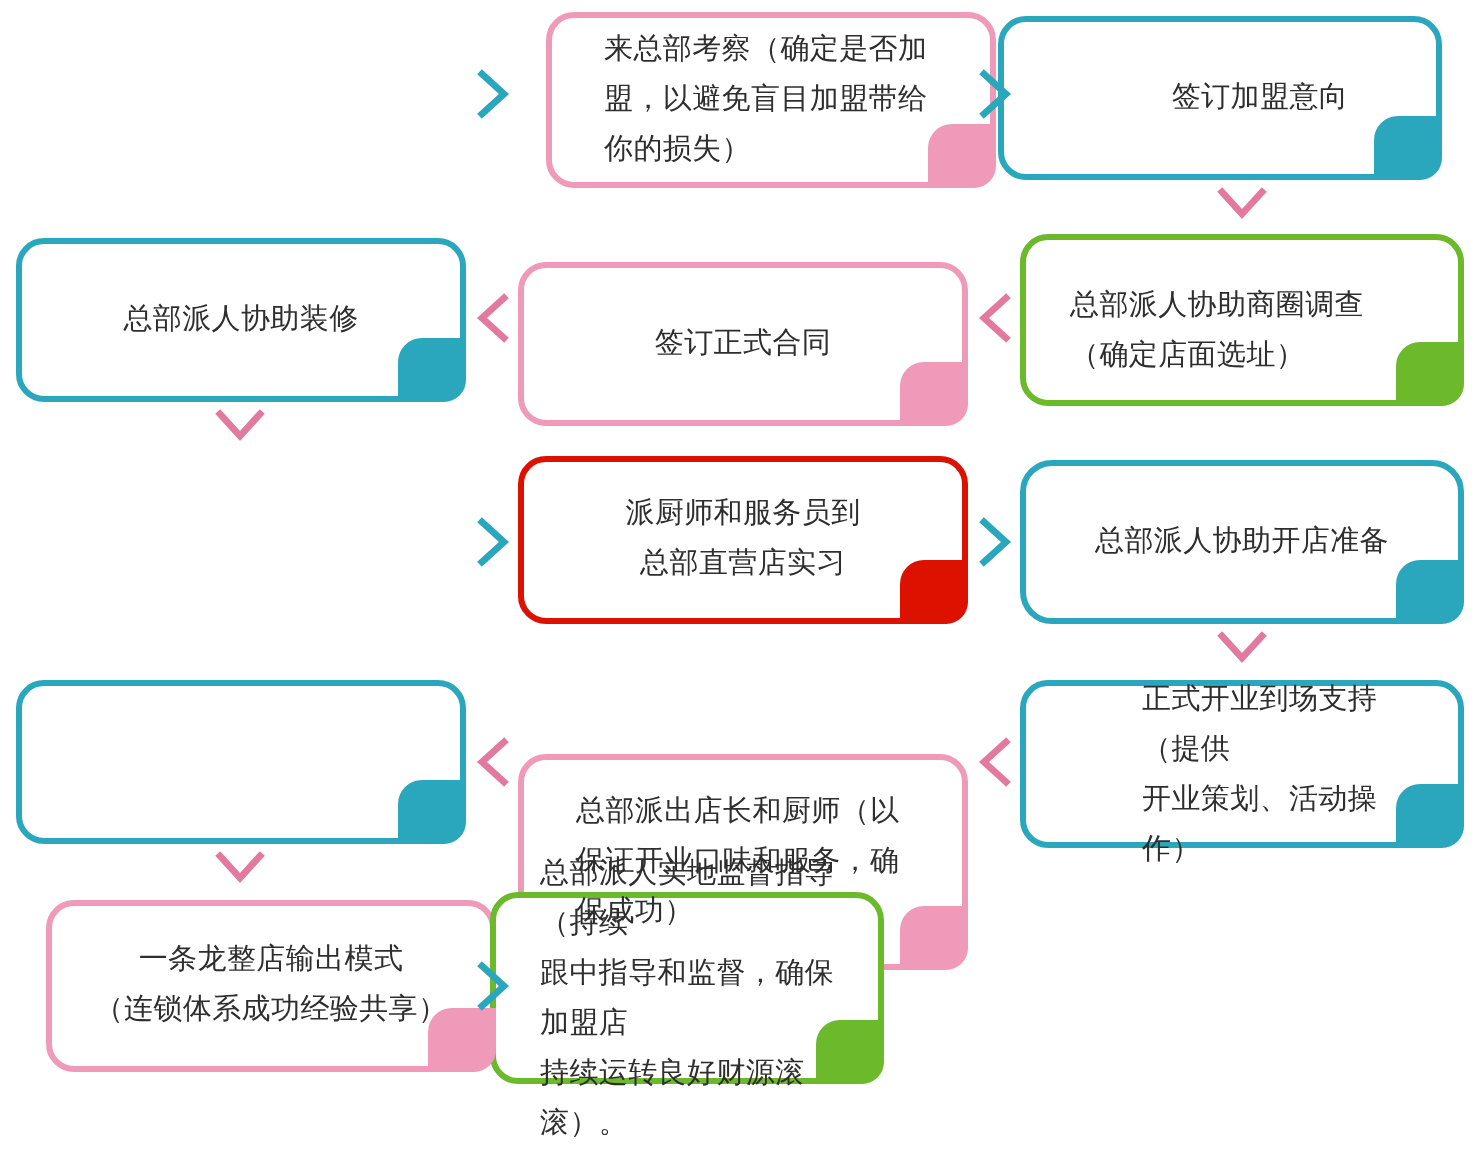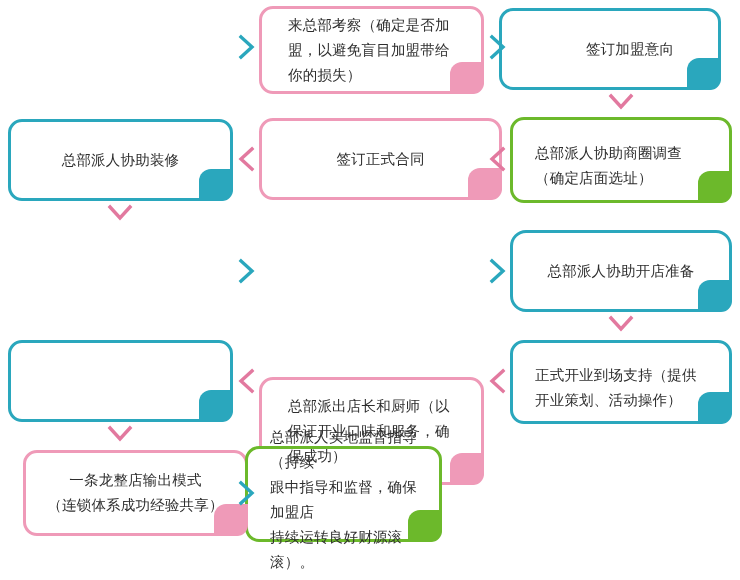--- a/index.html
+++ b/index.html
@@ -83,21 +83,21 @@
 
 <div id="flow">
 
 
   <div class="conn" style="left:238px; top:34px;">
     <svg width="18" height="26" viewBox="0 0 18 26" aria-hidden="true">
       <polyline points="3,3 14,13 3,23" fill="none" stroke="#2aa7bd" stroke-width="3.4" stroke-linecap="square" stroke-linejoin="miter"></polyline>
     </svg>
   </div>
 
-  <div class="node c-pink" style="left:259px; top:6px; width:225px; height:88px;">
+  <div class="node c-pink" style="left:273px; top:6px; width:225px; height:88px;">
     <span class="text left">来总部考察（确定是否加
 盟，以避免盲目加盟带给
 你的损失）</span>
     <span class="tab"></span>
   </div>
 
   <div class="conn" style="left:489px; top:34px;">
     <svg width="18" height="26" viewBox="0 0 18 26" aria-hidden="true">
       <polyline points="3,3 14,13 3,23" fill="none" stroke="#2aa7bd" stroke-width="3.4" stroke-linecap="square" stroke-linejoin="miter"></polyline>
     </svg>
@@ -118,21 +118,21 @@
     <span class="text center">总部派人协助装修</span>
     <span class="tab"></span>
   </div>
 
   <div class="conn" style="left:238px; top:146px;">
     <svg width="18" height="26" viewBox="0 0 18 26" aria-hidden="true">
       <polyline points="14,3 3,13 14,23" fill="none" stroke="#e2799f" stroke-width="3.4" stroke-linecap="square" stroke-linejoin="miter"></polyline>
     </svg>
   </div>
 
-  <div class="node c-pink" style="left:259px; top:118px; width:243px; height:82px;">
+  <div class="node c-pink" style="left:259px; top:131px; width:225px; height:82px;">
     <span class="text center">签订正式合同</span>
     <span class="tab"></span>
   </div>
 
   <div class="conn" style="left:489px; top:146px;">
     <svg width="18" height="26" viewBox="0 0 18 26" aria-hidden="true">
       <polyline points="14,3 3,13 14,23" fill="none" stroke="#e2799f" stroke-width="3.4" stroke-linecap="square" stroke-linejoin="miter"></polyline>
     </svg>
   </div>
 
@@ -148,20 +148,25 @@
     </svg>
   </div>
 
 
   <div class="conn" style="left:238px; top:258px;">
     <svg width="18" height="26" viewBox="0 0 18 26" aria-hidden="true">
       <polyline points="3,3 14,13 3,23" fill="none" stroke="#2aa7bd" stroke-width="3.4" stroke-linecap="square" stroke-linejoin="miter"></polyline>
     </svg>
   </div>
 
+  <div class="node c-red" style="left:259px; top:228px; width:225px; height:84px;">
+    <span class="text center">派厨师和服务员到
+总部直营店实习</span>
+    <span class="tab"></span>
+  </div>
 
   <div class="conn" style="left:489px; top:258px;">
     <svg width="18" height="26" viewBox="0 0 18 26" aria-hidden="true">
       <polyline points="3,3 14,13 3,23" fill="none" stroke="#2aa7bd" stroke-width="3.4" stroke-linecap="square" stroke-linejoin="miter"></polyline>
     </svg>
   </div>
 
   <div class="node c-teal" style="left:510px; top:230px; width:222px; height:82px;border-radius:16px;">
     <span class="text center">总部派人协助开店准备</span>
     <span class="tab"></span>
@@ -189,21 +194,21 @@
 保成功）</span>
     <span class="tab"></span>
   </div>
 
   <div class="conn" style="left:489px; top:368px;">
     <svg width="18" height="26" viewBox="0 0 18 26" aria-hidden="true">
       <polyline points="14,3 3,13 14,23" fill="none" stroke="#e2799f" stroke-width="3.4" stroke-linecap="square" stroke-linejoin="miter"></polyline>
     </svg>
   </div>
 
-  <div class="node c-teal" style="left:510px; top:340px; width:222px; height:84px;">
+  <div class="node c-teal" style="left:510px; top:340px; width:222px; height:84px;padding-left:36px;">
     <span class="text leftish">正式开业到场支持（提供
 开业策划、活动操作）</span>
     <span class="tab"></span>
   </div>
 
   <div class="conn" style="left:107px; top:425px;">
     <svg width="26" height="18" viewBox="0 0 26 18" aria-hidden="true">
       <polyline points="3,3 13,14 23,3" fill="none" stroke="#e2799f" stroke-width="3.4" stroke-linecap="square" stroke-linejoin="miter"></polyline>
     </svg>
   </div>

